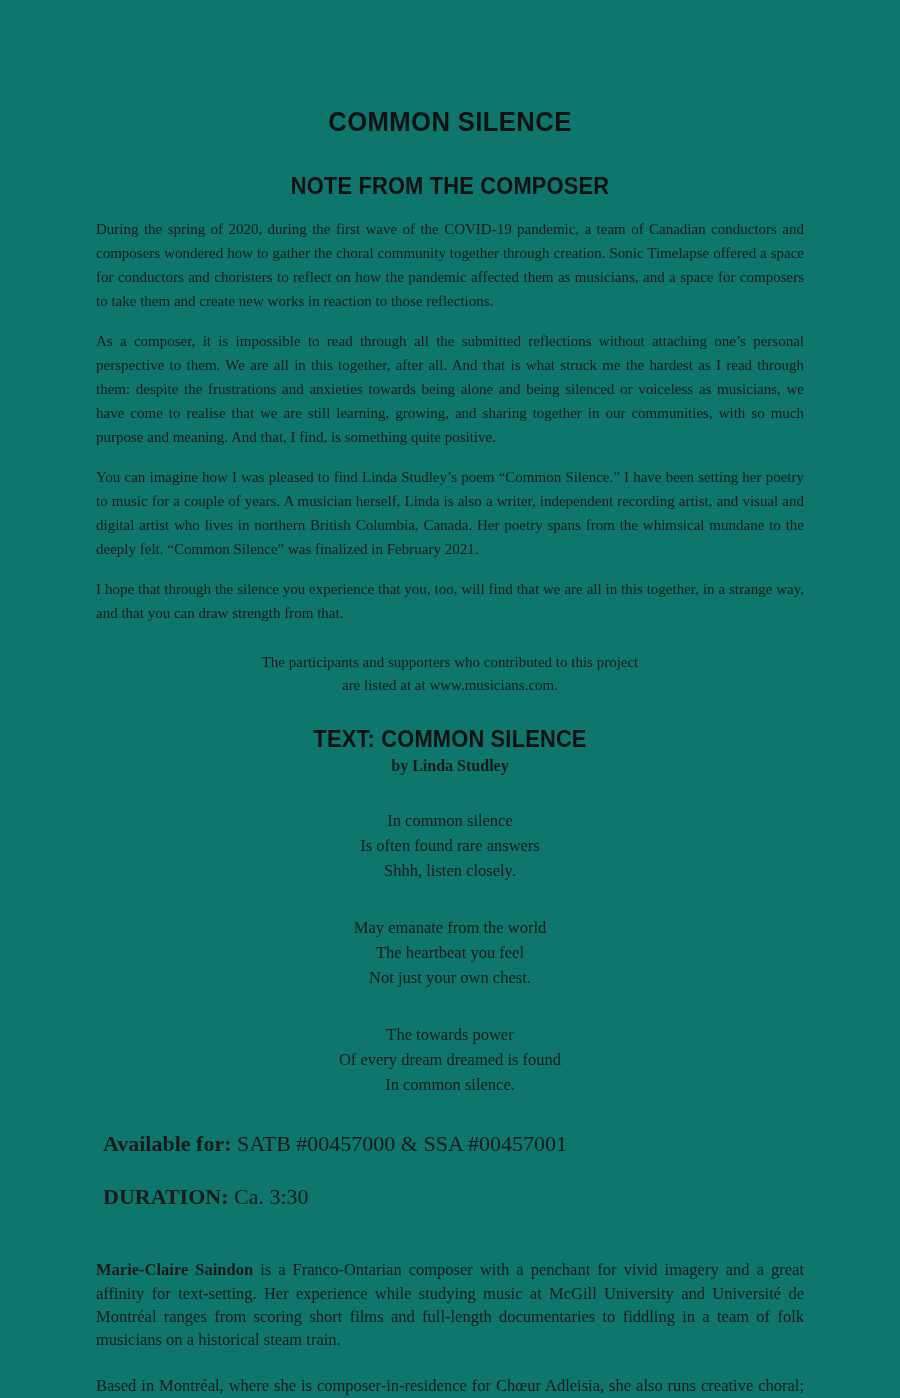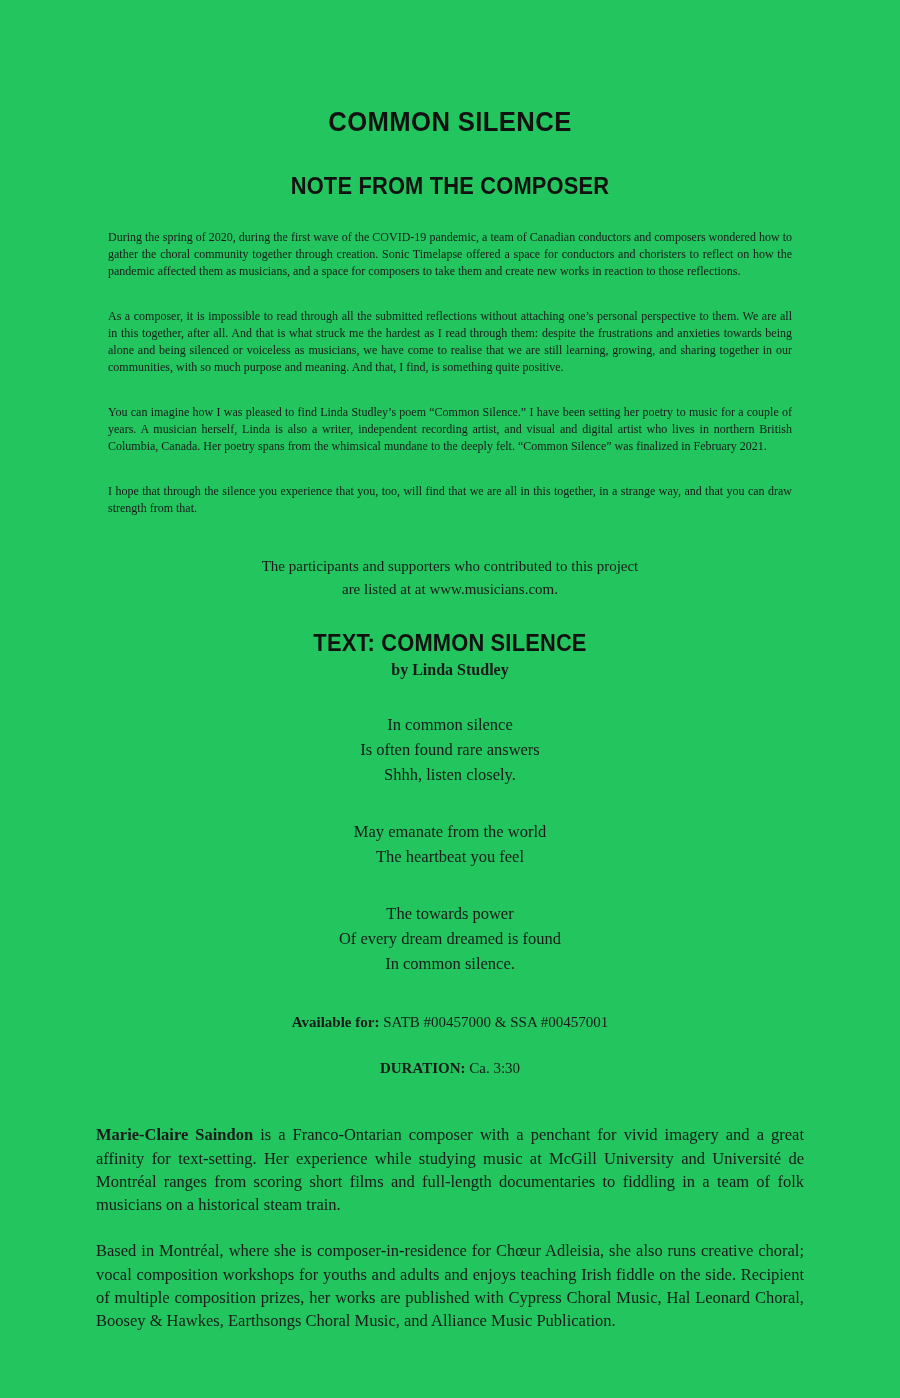--- a/index.html
+++ b/index.html
@@ -7,21 +7,21 @@
     margin: 0;
     padding: 0;
     background: #ffffff;
   }
 
   .page {
     position: relative;
     width: 900px;
     height: 1398px;
     margin: 0 auto;
-    background: #22c55e;
+    background: #0f766e;
     overflow: hidden;
     box-sizing: border-box;
   }
 
   .content {
     position: absolute;
     left: 96px;
     top: 0;
     width: 708px;
   }
@@ -62,26 +62,26 @@
     color: #111111;
     margin: 0;
     padding-top: 30px;
     line-height: 1.1;
     transform: scaleX(0.95);
   }
 
   
   .body-para {
     font-family: "Liberation Serif", "DejaVu Serif", serif;
-    font-size: 12px;
-    line-height: 17px;
+    font-size: 15px;
+    line-height: 24px;
     color: #1a1a1a;
     text-align: justify;
     text-justify: inter-word;
-    margin: 12px;
+    margin: 0;
     padding-top: 16px;
     hyphens: none;
   }
 
   .body-para:first-of-type {
     padding-top: 0;
   }
 
   .para-block {
     padding-top: 22px;
@@ -136,25 +136,25 @@
     padding-top: 0;
   }
 
   .poem-line {
     display: block;
   }
 
   
   .info-line {
     font-family: "Liberation Serif", "DejaVu Serif", serif;
-    font-size: 15px;
+    font-size: 22px;
     line-height: 23px;
     color: #1a1a1a;
-    text-align: center;
-    margin: 0;
+    text-align: left;
+    margin: 7px;
     padding-top: 23px;
   }
 
   .info-label {
     font-weight: bold;
   }
 
   
   .bio-para {
     font-family: "Liberation Serif", "DejaVu Serif", serif;
@@ -203,20 +203,21 @@
 
     <div class="poem">
       <p class="stanza first">
         <span class="poem-line">In common silence</span>
         <span class="poem-line">Is often found rare answers</span>
         <span class="poem-line">Shhh, listen closely.</span>
       </p>
       <p class="stanza">
         <span class="poem-line">May emanate from the world</span>
         <span class="poem-line">The heartbeat you feel</span>
+        <span class="poem-line">Not just your own chest.</span>
       </p>
       <p class="stanza">
         <span class="poem-line">The towards power</span>
         <span class="poem-line">Of every dream dreamed is found</span>
         <span class="poem-line">In common silence.</span>
       </p>
     </div>
 
     <p class="info-line">
       <span class="info-label">Available for:</span><span> SATB #00457000 &amp; SSA #00457001</span>

